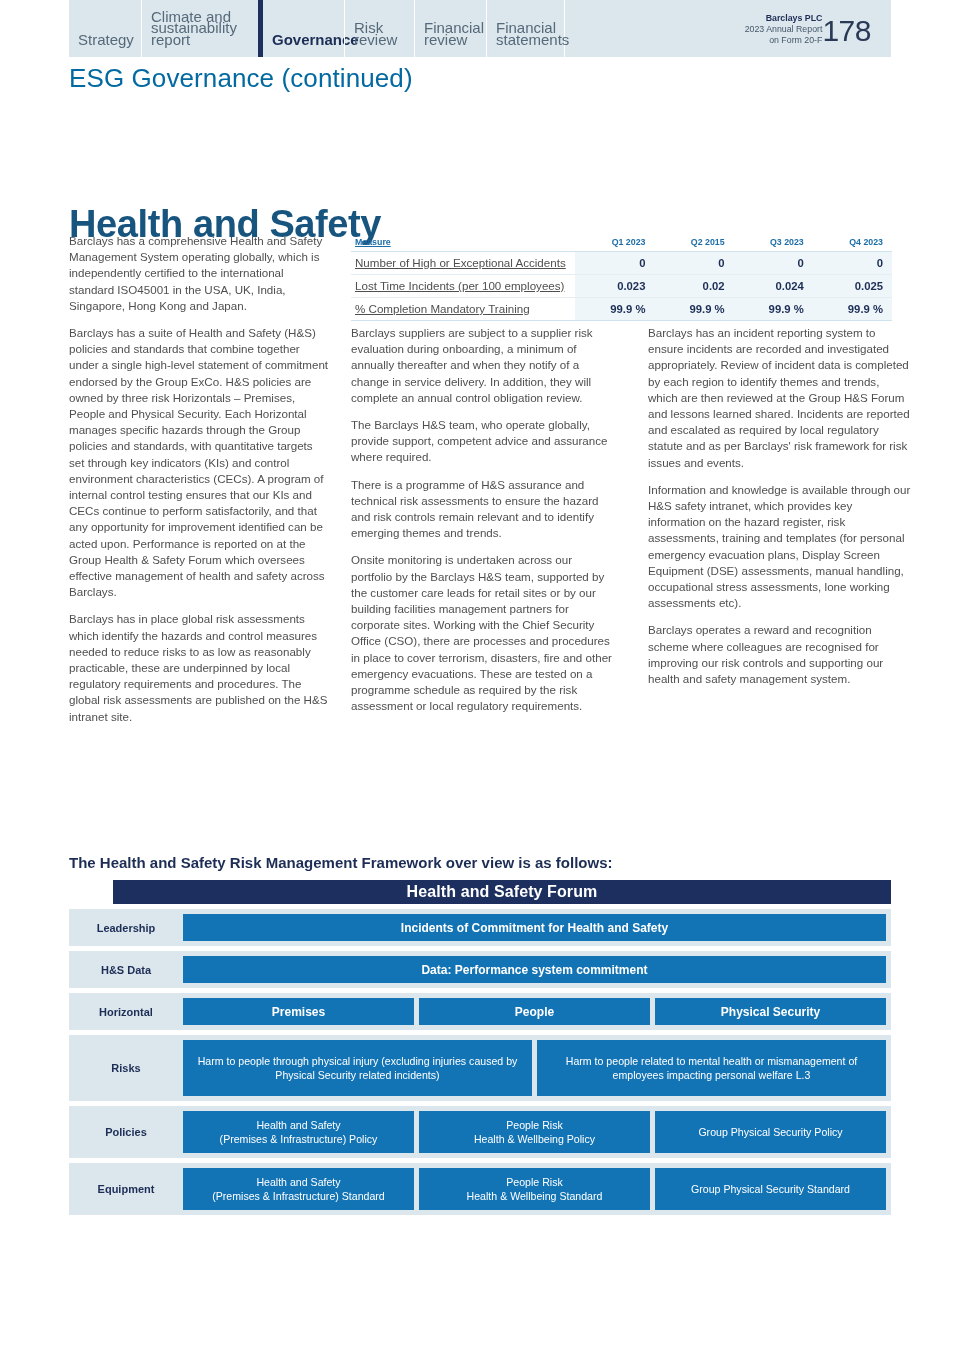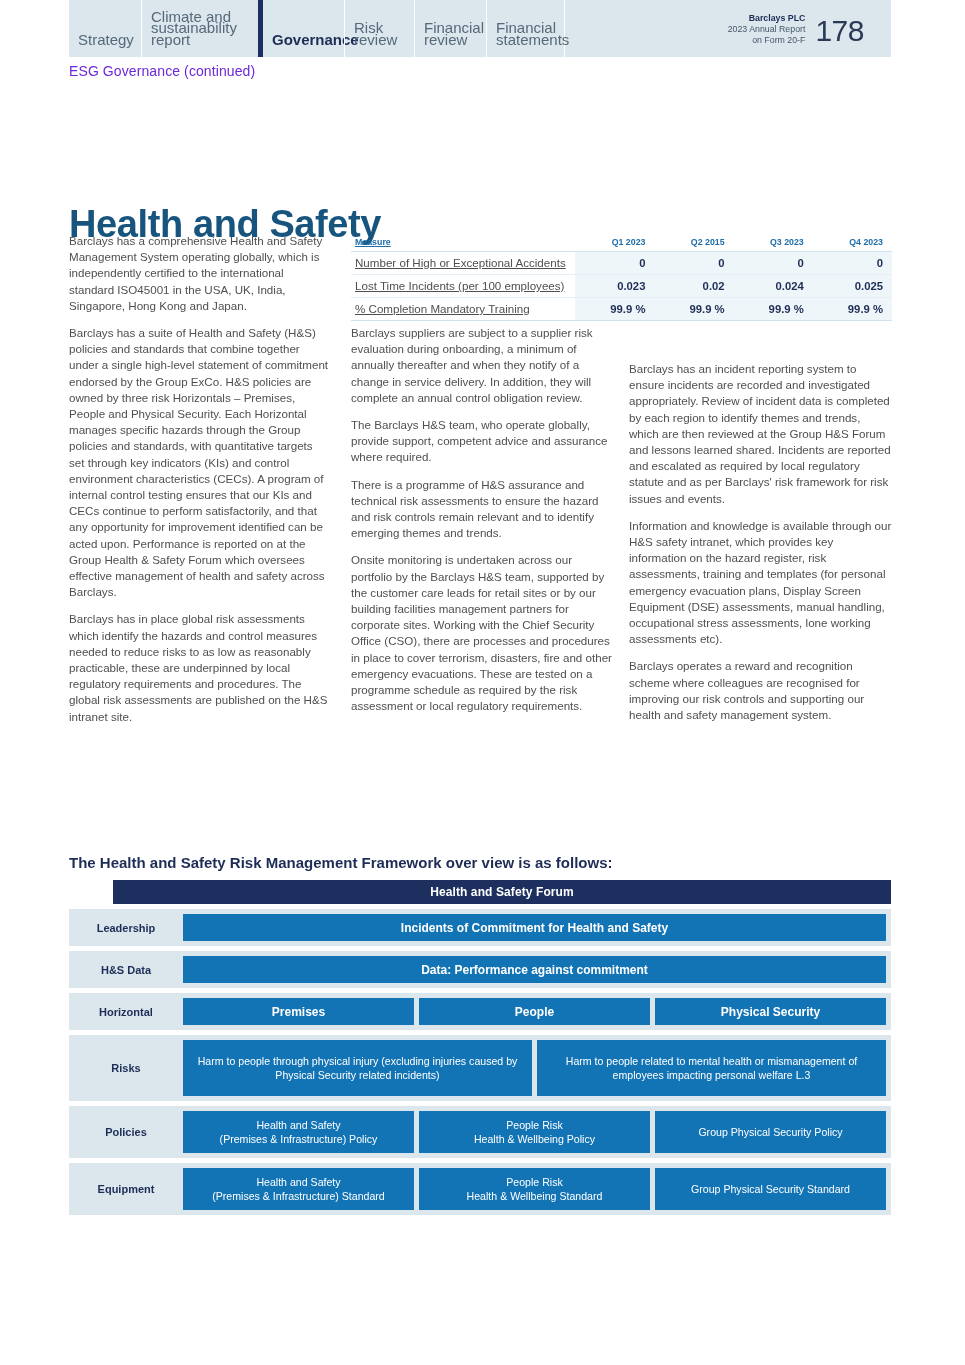--- a/index.html
+++ b/index.html
@@ -49,22 +49,21 @@
   .nav-tab-w2 { width: 117px; }
   .nav-tab-w3 { width: 86px; }
   .nav-tab-w4 { width: 70px; }
   .nav-tab-w5 { width: 72px; }
   .nav-tab-w6 { width: 78px; }
   .nav-spacer { flex: 1 1 auto; border-left: 1px solid #ffffff; }
 
   .nav-meta {
     display: flex;
     align-items: flex-end;
-    padding: 0 27px 11px 0;
-    gap: 10px;
+    padding: 0 20px 11px 0;
   }
   .nav-meta-text {
     text-align: right;
     font-size: 8.8px;
     line-height: 11px;
     color: #46566a;
   }
   .nav-meta-text .brand {
     font-weight: bold;
     color: #1d2d56;
@@ -76,22 +75,22 @@
     color: #2a3a56;
     font-weight: 300;
     letter-spacing: -0.5px;
   }
 
   
   .page-title {
     position: absolute;
     left: 69px;
     top: 63px;
-    font-size: 14px;
-    color: #6d28d9;
+    font-size: 26px;
+    color: #0369a1;
     font-weight: 400;
     letter-spacing: 0.1px;
     text-align: center;
   }
 
   
   .main-heading {
     position: absolute;
     left: 69px;
     top: 178px;
@@ -104,21 +103,21 @@
   
   .col {
     position: absolute;
     font-size: 11.6px;
     line-height: 16.2px;
     color: #4f4f4f;
   }
   .col p { margin: 0 0 11px 0; }
   .col-1 { left: 69px; top: 233px; width: 262px; }
   .col-2 { left: 351px; top: 325px; width: 263px; }
-  .col-3 { left: 629px; top: 325px; width: 263px; margin-top: 36px; }
+  .col-3 { left: 648px; top: 325px; width: 263px; }
 
   
   .metrics-table {
     position: absolute;
     left: 351px;
     top: 234px;
     width: 541px;
     border-collapse: collapse;
     font-size: 11.3px;
   }
@@ -177,21 +176,21 @@
     position: absolute;
     left: 69px;
     top: 880px;
     width: 822px;
   }
   .fw-title-bar {
     background: #1c2f5e;
     color: #ffffff;
     text-align: center;
     font-weight: bold;
-    font-size: 12px;
+    font-size: 16px;
     height: 24px;
     line-height: 24px;
     letter-spacing: 0.1px;
     margin-left: 44px;
   }
   .fw-row {
     display: flex;
     align-items: stretch;
     background: #dbe7ec;
     margin-top: 5px;
@@ -349,21 +348,21 @@
   <div class="fw-row single leader-row">
     <div class="fw-label">Leadership</div>
     <div class="fw-cells">
       <div class="fw-cell bold">Incidents of Commitment for Health and Safety</div>
     </div>
   </div>
 
   <div class="fw-row single data-row">
     <div class="fw-label">H&amp;S Data</div>
     <div class="fw-cells">
-      <div class="fw-cell bold">Data: Performance against commitment</div>
+      <div class="fw-cell bold">Data: Performance system commitment</div>
     </div>
   </div>
 
   <div class="fw-row h-row">
     <div class="fw-label">Horizontal</div>
     <div class="fw-cells">
       <div class="fw-cell bold">Premises</div>
       <div class="fw-cell bold">People</div>
       <div class="fw-cell bold">Physical Security</div>
     </div>

